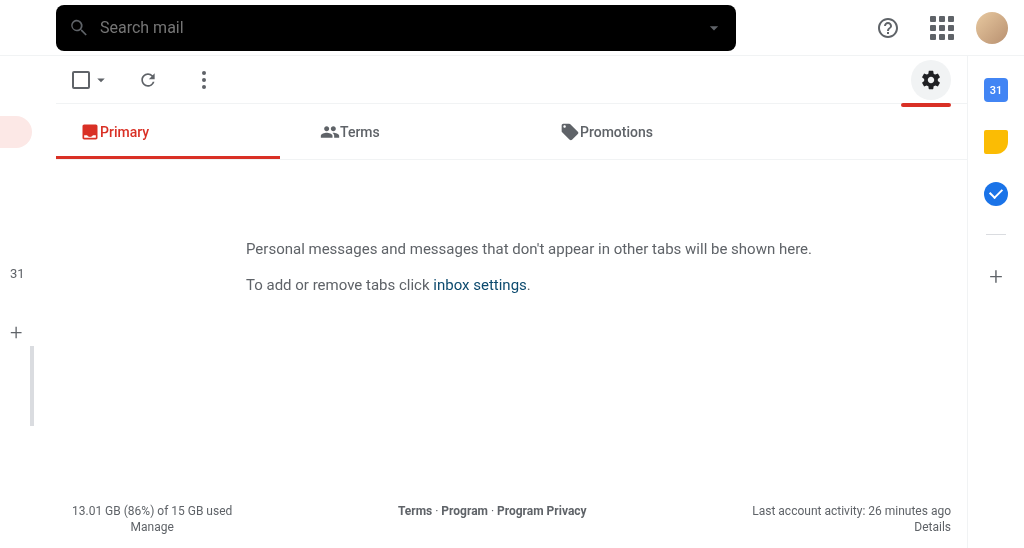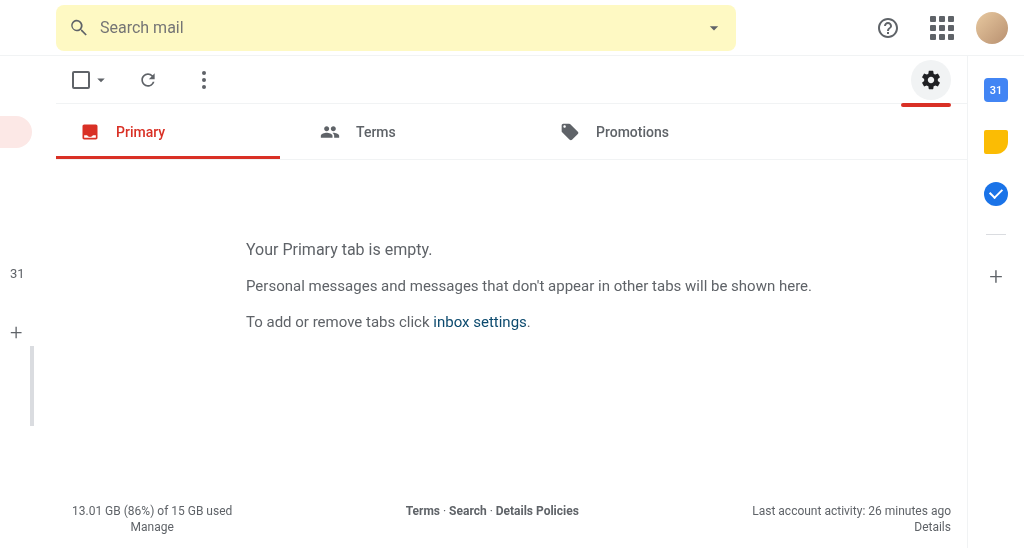--- a/index.html
+++ b/index.html
@@ -1,18 +1,18 @@
 <!DOCTYPE html>
 <html><head>
   <meta charset="utf-8">
   <style>
     * { margin:0; padding:0; box-sizing:border-box; font-family:Roboto,Arial,sans-serif; }
     body { background:#fff; color:#202124; width:1024px; height:548px; overflow:hidden; position:relative; }
     .header { display:flex; align-items:center; height:56px; padding:0 16px 0 56px; border-bottom:1px solid #f1f3f4; }
-    .search-bar { flex:0 0 680px; height:46px; background:#fef9c3; border-radius:8px; display:flex; align-items:center; padding:0 12px; }
+    .search-bar { flex:0 0 680px; height:46px; background:#000000; border-radius:8px; display:flex; align-items:center; padding:0 12px; }
     .search-bar .search-icon { color:#5f6368; margin-right:10px; display:flex; }
     .search-bar input { flex:1; border:none; background:transparent; outline:none; font-size:16px; color:#5f6368; }
     .search-bar .dropdown { color:#5f6368; display:flex; }
     .header-right { margin-left:auto; display:flex; align-items:center; gap:14px; }
     .icon-btn { width:40px; height:40px; border-radius:50%; display:flex; align-items:center; justify-content:center; cursor:pointer; color:#5f6368; }
     .apps-grid { display:grid; grid-template-columns:repeat(3,6px); grid-template-rows:repeat(3,6px); gap:3px; }
     .apps-grid span { width:6px; height:6px; background:#5f6368; border-radius:1px; }
     .avatar { width:32px; height:32px; border-radius:50%; background:linear-gradient(135deg,#e8c9a0,#b89070); }
     .content { display:flex; height:calc(100% - 56px); }
     .left-rail { width:56px; flex-shrink:0; position:relative; }
@@ -24,21 +24,21 @@
     .toolbar { display:flex; align-items:center; height:48px; padding:0 16px; gap:20px; position:relative; border-bottom:1px solid #f1f3f4; }
     .checkbox-combo { display:flex; align-items:center; gap:2px; color:#5f6368; cursor:pointer; }
     .checkbox-box { width:18px; height:18px; border:2px solid #5f6368; border-radius:2px; }
     .toolbar .icon-btn { width:36px; height:36px; }
     .three-dots { display:flex; flex-direction:column; gap:3px; }
     .three-dots span { width:4px; height:4px; background:#5f6368; border-radius:50%; }
     .settings-wrap { position:absolute; right:16px; display:flex; flex-direction:column; align-items:center; }
     .settings-btn { width:40px; height:40px; border-radius:50%; background:#f1f3f4; display:flex; align-items:center; justify-content:center; cursor:pointer; color:#202124; }
     .red-underline { width:50px; height:4px; background:#d93025; border-radius:2px; position:absolute; right:16px; top:47px; }
     .tabs { display:flex; height:56px; border-bottom:1px solid #f1f3f4; }
-    .tab { display:flex; align-items:center; gap:16px; padding:0 24px; width:240px; cursor:pointer; color:#5f6368; font-size:14px; font-weight:500; position:relative; }
+    .tab { display:flex; align-items:center; padding:0 24px; width:240px; cursor:pointer; color:#5f6368; font-size:14px; font-weight:500; position:relative; }
     .tab.active { color:#d93025; }
     .tab.active::after { content:''; position:absolute; bottom:0; left:0; right:16px; height:3px; background:#d93025; }
     .tab-icon { display:flex; }
     .empty-state { flex:1; padding:80px 16px 16px 190px; }
     .empty-state h2 { font-size:16px; font-weight:400; color:#5f6368; margin-bottom:18px; }
     .empty-state p { font-size:15px; color:#5f6368; margin-bottom:18px; }
     .empty-state a { color:#0c4a6e; text-decoration:none; }
     .footer { display:flex; justify-content:space-between; align-items:flex-start; padding:10px 16px 14px; font-size:12px; color:#5f6368; border-top:0; }
     .footer-left .manage { color:#5f6368; cursor:pointer; margin-top:2px;text-align:center; }
     .footer-center a { color:#5f6368; text-decoration:none;font-weight:bold; }
@@ -154,34 +154,33 @@
         <span class="tab-icon">
           <svg width="20" height="20" viewBox="0 0 24 24">
               <path d="M21.41 11.58l-9-9C12.05 2.22 11.55 2 11 2H4c-1.1 0-2 .9-2 2v7c0 .55.22 1.05.59 1.42l9 9c.36.36.86.58 1.41.58.55 0 1.05-.22 1.41-.59l7-7c.37-.36.59-.86.59-1.41 0-.55-.23-1.06-.59-1.42zM5.5 7C4.67 7 4 6.33 4 5.5S4.67 4 5.5 4 7 4.67 7 5.5 6.33 7 5.5 7z"></path>
             </svg>
         </span>
         <span>Promotions</span>
       </div>
     </div>
 
     <div class="empty-state">
-      <h2>Your Primary tab is empty.</h2>
       <p>Personal messages and messages that don't appear in other tabs will be shown here.</p>
       <p>
         <span>To add or remove tabs click </span><a href="#">inbox settings</a><span>.</span>
       </p>
     </div>
 
     <div class="footer">
       <div class="footer-left">
         <div>13.01 GB (86%) of 15 GB used</div>
         <div class="manage">Manage</div>
       </div>
       <div class="footer-center">
-        <a href="#">Terms</a><span> · </span><a href="#">Search</a><span> · </span><a href="#">Details Policies</a>
+        <a href="#">Terms</a><span> · </span><a href="#">Program</a><span> · </span><a href="#">Program Privacy</a>
       </div>
       <div class="footer-right">
         <div>Last account activity: 26 minutes ago</div>
         <div class="details">Details</div>
       </div>
     </div>
   </div>
 
   <div class="right-rail">
     <div class="rail-app calendar">31</div>

